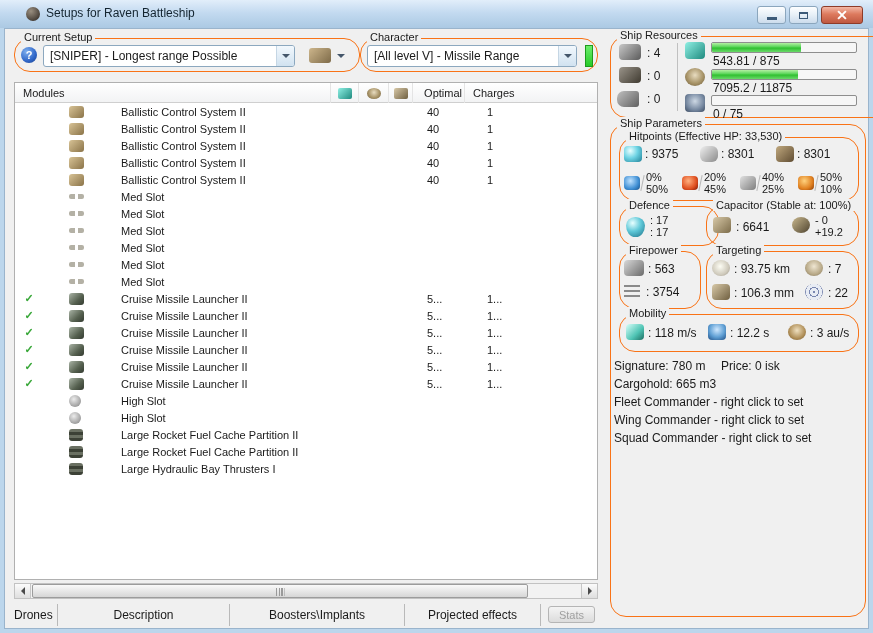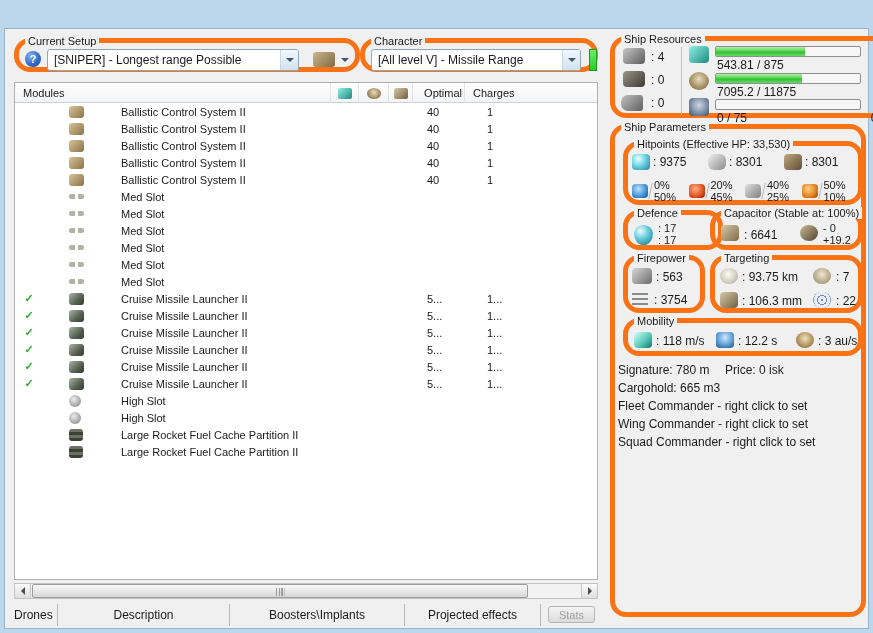--- a/index.html
+++ b/index.html
@@ -16,21 +16,21 @@
   .wbtn{height:18px;border-radius:3px;display:flex;align-items:center;justify-content:center;position:relative;}
   .wbtn.mm{width:29px;background:linear-gradient(180deg,#fdfeff,#e9f1f8 45%,#ccdcec);border:1px solid #8ba6bd;}
   .wbtn.cl{width:42px;background:linear-gradient(180deg,#f3b8a6,#dd7a5e 45%,#bf5840);border:1px solid #8e3b28;}
   .g-min{width:10px;height:3px;background:#3c5a78;margin-top:7px;}
   .g-max{width:9px;height:7px;border:1px solid #3c5a78;border-top:2px solid #3c5a78;}
   .g-x1,.g-x2{position:absolute;width:11px;height:2px;background:#fff;left:50%;top:50%;}
   .g-x1{transform:translate(-50%,-50%) rotate(45deg);}
   .g-x2{transform:translate(-50%,-50%) rotate(-45deg);}
   .client{position:absolute;left:4px;top:28px;right:4px;bottom:4px;background:#f0f0f0;border:1px solid #9ab4cc;}
   
-  .group{position:absolute;border:5px solid #f97316;border-radius:16px;}
+  .group{position:absolute;border:1px solid #f97316;border-radius:16px;}
   .glabel{position:absolute;top:-8px;left:6px;background:#f0f0f0;padding:0 3px;font-size:11px;white-space:nowrap;}
   
   .combo{position:absolute;height:22px;background:#fff;border:1px solid #8ca8bf;border-radius:3px;
          display:flex;align-items:center;overflow:hidden;}
   .cval{flex:1;padding:0 6px;font-size:12px;white-space:nowrap;overflow:hidden;}
   .cbtn{width:18px;align-self:stretch;border-left:1px solid #c5d6e4;
         background:linear-gradient(180deg,#f2f8fd,#d1e2f0);display:flex;align-items:center;justify-content:center;}
   .caret{width:0;height:0;border-left:4px solid transparent;border-right:4px solid transparent;border-top:4px solid #44566a;}
   .helpico{position:absolute;width:16px;height:16px;border-radius:50%;color:#fff;font-size:11px;font-weight:bold;
            text-align:center;line-height:16px;background:radial-gradient(circle at 35% 30%,#7fb0ef,#2f66c8 60%,#1a3f86);}
@@ -120,20 +120,36 @@
   .vsep{position:absolute;width:1px;background:#c0c0c0;}
   .infoline{position:absolute;font-size:12px;white-space:nowrap;}
   .rescell{display:flex;align-items:center;width:58px;}
   .resdiv{width:1px;height:16px;background:#b8b8b8;transform:rotate(12deg);margin:0 3px 0 2px;}
 </style>
 </head>
 <body>
 
 <div class="canvas">
 
+  <div class="titlebar">
+    <span class="appicon"></span>
+    <span class="wtitle">Setups for Raven Battleship</span>
+    <span class="winbtns">
+      <span class="wbtn mm">
+          <span class="g-min"></span>
+        </span>
+      <span class="wbtn mm">
+          <span class="g-max"></span>
+        </span>
+      <span class="wbtn cl">
+          <span class="g-x1"></span>
+          <span class="g-x2"></span>
+        </span>
+    </span>
+  </div>
 
   <div class="client"></div>
 
   <div class="group" style="left:14px;top:38px;width:346px;height:34px;">
     <span class="glabel">Current Setup</span>
     <span class="helpico" style="left:6px;top:8px;">?</span>
     <div class="combo" style="left:28px;top:6px;width:252px;">
       <span class="cval">[SNIPER] - Longest range Possible</span>
       <span class="cbtn">
           <span class="caret"></span>
@@ -368,20 +384,30 @@
         <span></span>
         <span></span>
         <span></span>
         <span class="mopt"></span>
         <span class="mchg"></span>
       </div>
         <div class="mgrid mrow">
         <span class="mcheck"></span>
         <span class="mico" data-k="rig"></span>
         <span class="mname">Large Rocket Fuel Cache Partition II</span>
+        <span></span>
+        <span></span>
+        <span></span>
+        <span class="mopt"></span>
+        <span class="mchg"></span>
+      </div>
+        <div class="mgrid mrow">
+        <span class="mcheck"></span>
+        <span class="mico" data-k="rig"></span>
+        <span class="mname">Large Hydraulic Bay Thrusters I</span>
         <span></span>
         <span></span>
         <span></span>
         <span class="mopt"></span>
         <span class="mchg"></span>
       </div>
       </div>
   </div>
 
   <div class="hscroll">

